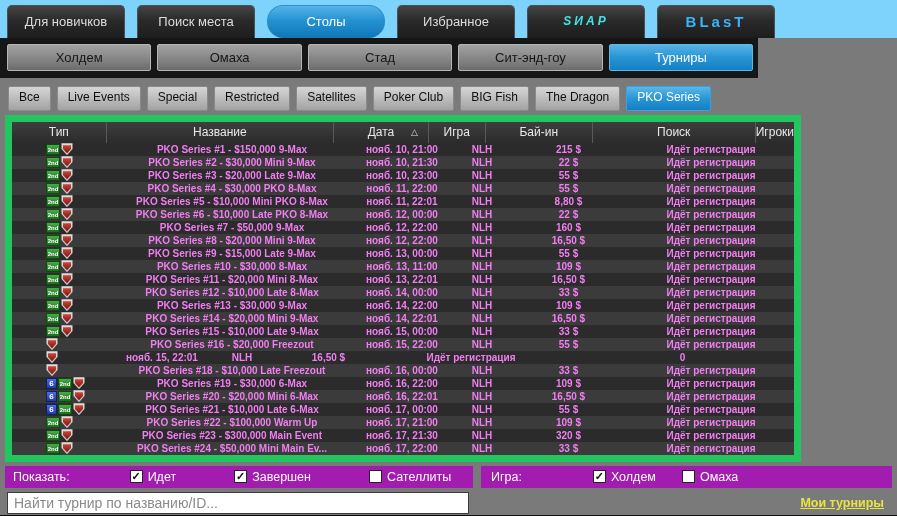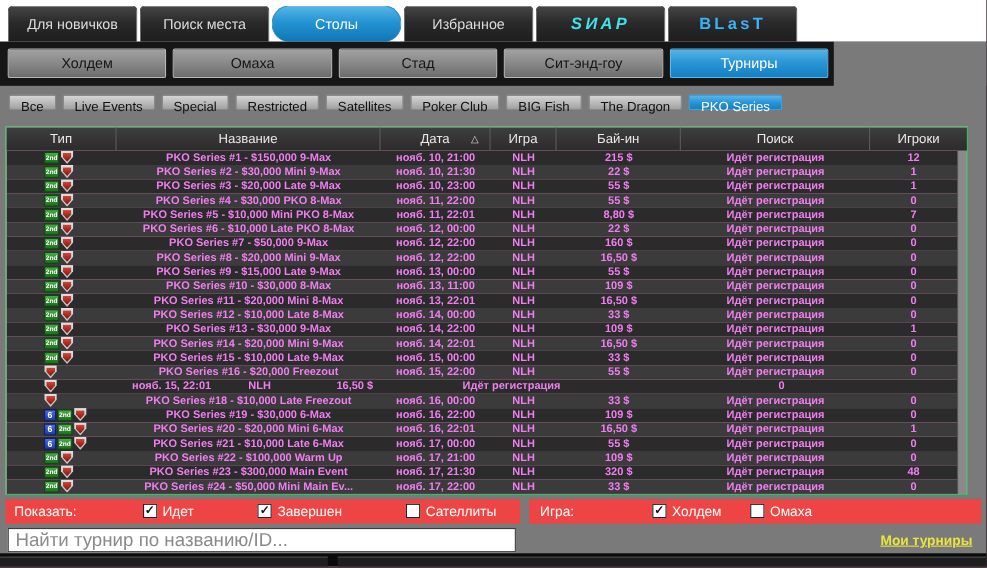--- a/index.html
+++ b/index.html
@@ -1,45 +1,45 @@
 <!DOCTYPE html>
 <html><head>
 <meta charset="utf-8">
 <style>
   * { box-sizing: border-box; margin: 0; padding: 0; }
   body { background:#000; font-family:"Liberation Sans", sans-serif; }
   .window { position:relative; width:897px; height:516px; background:#060606; overflow:hidden; }
 
   
-  .tabbar { height:38px; background:#ffffff; display:flex; gap:2px; padding:5px 0 0 7px; }
+  .tabbar { height:38px; background:#7dd3fc; display:flex; gap:12px; padding:5px 0 0 7px; }
   .tab { width:118px; height:33px; line-height:31px; text-align:center; color:#dcdcdc; font-size:13px;
          background:linear-gradient(#454545,#2a2a2a 45%,#1d1d1d); border:1px solid #4e4e4e; border-bottom:none;
          border-radius:5px 5px 0 0; cursor:default; }
   .tab.active { background:linear-gradient(#55b5e8,#2492d2 45%,#0f76b6); color:#fff; border-color:#2e8ec8;border-radius:16px; }
-  .tab.logo-snap { color:#3fe3e8; font-weight:bold; font-style:italic; letter-spacing:3px; font-size:15px; }
+  .tab.logo-snap { color:#3fe3e8; font-weight:bold; font-style:italic; letter-spacing:3px; font-size:12px; }
   .tab.logo-blast { color:#38b4f8; font-weight:bold; letter-spacing:3px; font-size:15px; }
 
   
   .panel { height:478px; background:#7a7a7a; }
 
   
   .game-row { height:40px; background:#7a7a7a; display:flex; }
   .game-strip { width:758px; background:#161616; display:flex; gap:6px; padding:6px 5px 7px 7px; }
   .game-btn { flex:1; text-align:center; line-height:25px; font-size:13px; color:#161616;
               background:linear-gradient(#a2a2a2,#8b8b8b 45%,#6c6c6c); border:1px solid #b5b5b5; border-radius:2px; }
   .game-btn.active { background:linear-gradient(#58b4e6,#2b97d6 45%,#147fc2); color:#fff; border-color:#5db8ea; }
 
   
   .filter-row { height:37px; display:flex; gap:6px; padding:8px 0 0 8px; }
-  .filter-btn { padding:0 10px; height:14px; line-height:21px; font-size:12px; color:#101010;
+  .filter-btn { padding:0 10px; height:25px; line-height:21px; font-size:12px; color:#101010;
                 background:linear-gradient(#d6d6d6,#bcbcbc 50%,#a2a2a2); border:1px solid #8a8a8a; border-radius:2px; }
   .filter-btn.active { background:linear-gradient(#5ab6e8,#2a96d6 50%,#1480c4); color:#fff; border-color:#3da2dc; }
 
   
-  .table { margin:0 5px; width:875px; border:1px solid #22c55e; background:#f9a8d4; }
+  .table { margin:0 5px; width:796px; border:7px solid #22c55e; background:#22c55e; }
   .thead { display:flex; height:21px; background:linear-gradient(#3e3e3e,#2b2b2b); color:#e8e8e8; font-size:12px; }
   .th { position:relative; text-align:center; line-height:21px; border-right:1px solid #5a5a5a; }
   .th:last-child { border-right:none; }
   .sort-arrow { position:absolute; right:10px; top:0; font-size:9px; color:#dcdcdc; }
   .c-type{width:100px;} .c-name{width:240px;} .c-date{width:100px;} .c-game{width:60px;}
   .c-buyin{width:113px;} .c-status{width:172px;} .c-players{flex:1;}
   .tbody { height:312px; overflow:hidden; display:flex; }
   .rows { flex:1; }
   .scrollstrip { width:9px; background:#8a8a8a; border-left:1px solid #555; }
   .row { display:flex; height:13px; line-height:13px; font-size:10px; font-weight:bold; color:#f17ef1; white-space:nowrap; }
@@ -51,34 +51,34 @@
         text-align:center; vertical-align:middle; margin:0 1px 2px 0; }
   .ic-six { width:11px; font-size:8px; background:linear-gradient(#4d6de2,#1c3aa0); border:1px solid #0e2066; }
   .ic-second { width:14px; background:linear-gradient(#4aaa4a,#1c6e1c); border:1px solid #0f4a0f; }
   .ic-bounty { width:12px; height:12px; background:linear-gradient(#e0e0e0,#bdbdbd);
                clip-path:polygon(4% 0,96% 0,96% 46%,50% 100%,4% 46%); position:relative; }
   .ic-bounty::after { content:""; position:absolute; left:2px; top:2px; width:8px; height:8px;
                background:linear-gradient(#d4453a,#7e150e); clip-path:polygon(0 0,100% 0,100% 46%,50% 100%,0 46%); }
 
   
   .controls-row { display:flex; gap:8px; margin:3px 5px 0 5px; height:23px; }
-  .ctrl-box { background:#ef4444; box-shadow:inset 0 1px 0 #777; display:flex; align-items:center;
+  .ctrl-box { background:#a21caf; box-shadow:inset 0 1px 0 #777; display:flex; align-items:center;
               color:#fff; font-size:12.5px; }
   .ctrl-box.left { width:468px; padding-left:8px; }
   .ctrl-box.right { flex:1; padding-left:10px; }
   .ctrl-label { margin-right:60px; }
   .ctrl-box.right .ctrl-label { margin-right:71px; }
   .cbitem { display:flex; align-items:center; margin-right:58px; }
   .ctrl-box.right .cbitem { margin-right:26px; }
   .cb { width:13px; height:13px; background:#fff; border:1px solid #222; margin-right:5px;
         font-size:11px; line-height:11px; font-weight:bold; color:#101010; text-align:center; }
 
   .search-row { display:flex; align-items:center; margin:3px 5px 0 7px; height:24px; }
   .search-input { width:462px; height:22px; background:#fff; border:1px solid #3c3c3c; padding:0 6px;
-                  font-size:17px; color:#333; font-family:"Liberation Sans",sans-serif; }
+                  font-size:14px; color:#333; font-family:"Liberation Sans",sans-serif; }
   .search-input::placeholder { color:#8a8a8a; }
   .spacer { flex:1; }
   .mytourn { color:#e9e43f; font-weight:bold; font-size:12.5px; text-decoration:underline; margin-right:8px; cursor:pointer; }
 
   .bottom-strip { height:12px; background:#0b0b0b; display:flex; gap:9px; padding-top:3px; }
   .bseg { background:#1e1e1e; border-top:1px solid #4c4c4c; height:9px; }
   .bseg.one { width:298px; } .bseg.two { flex:1; }
 </style>
 </head>
 <body>

